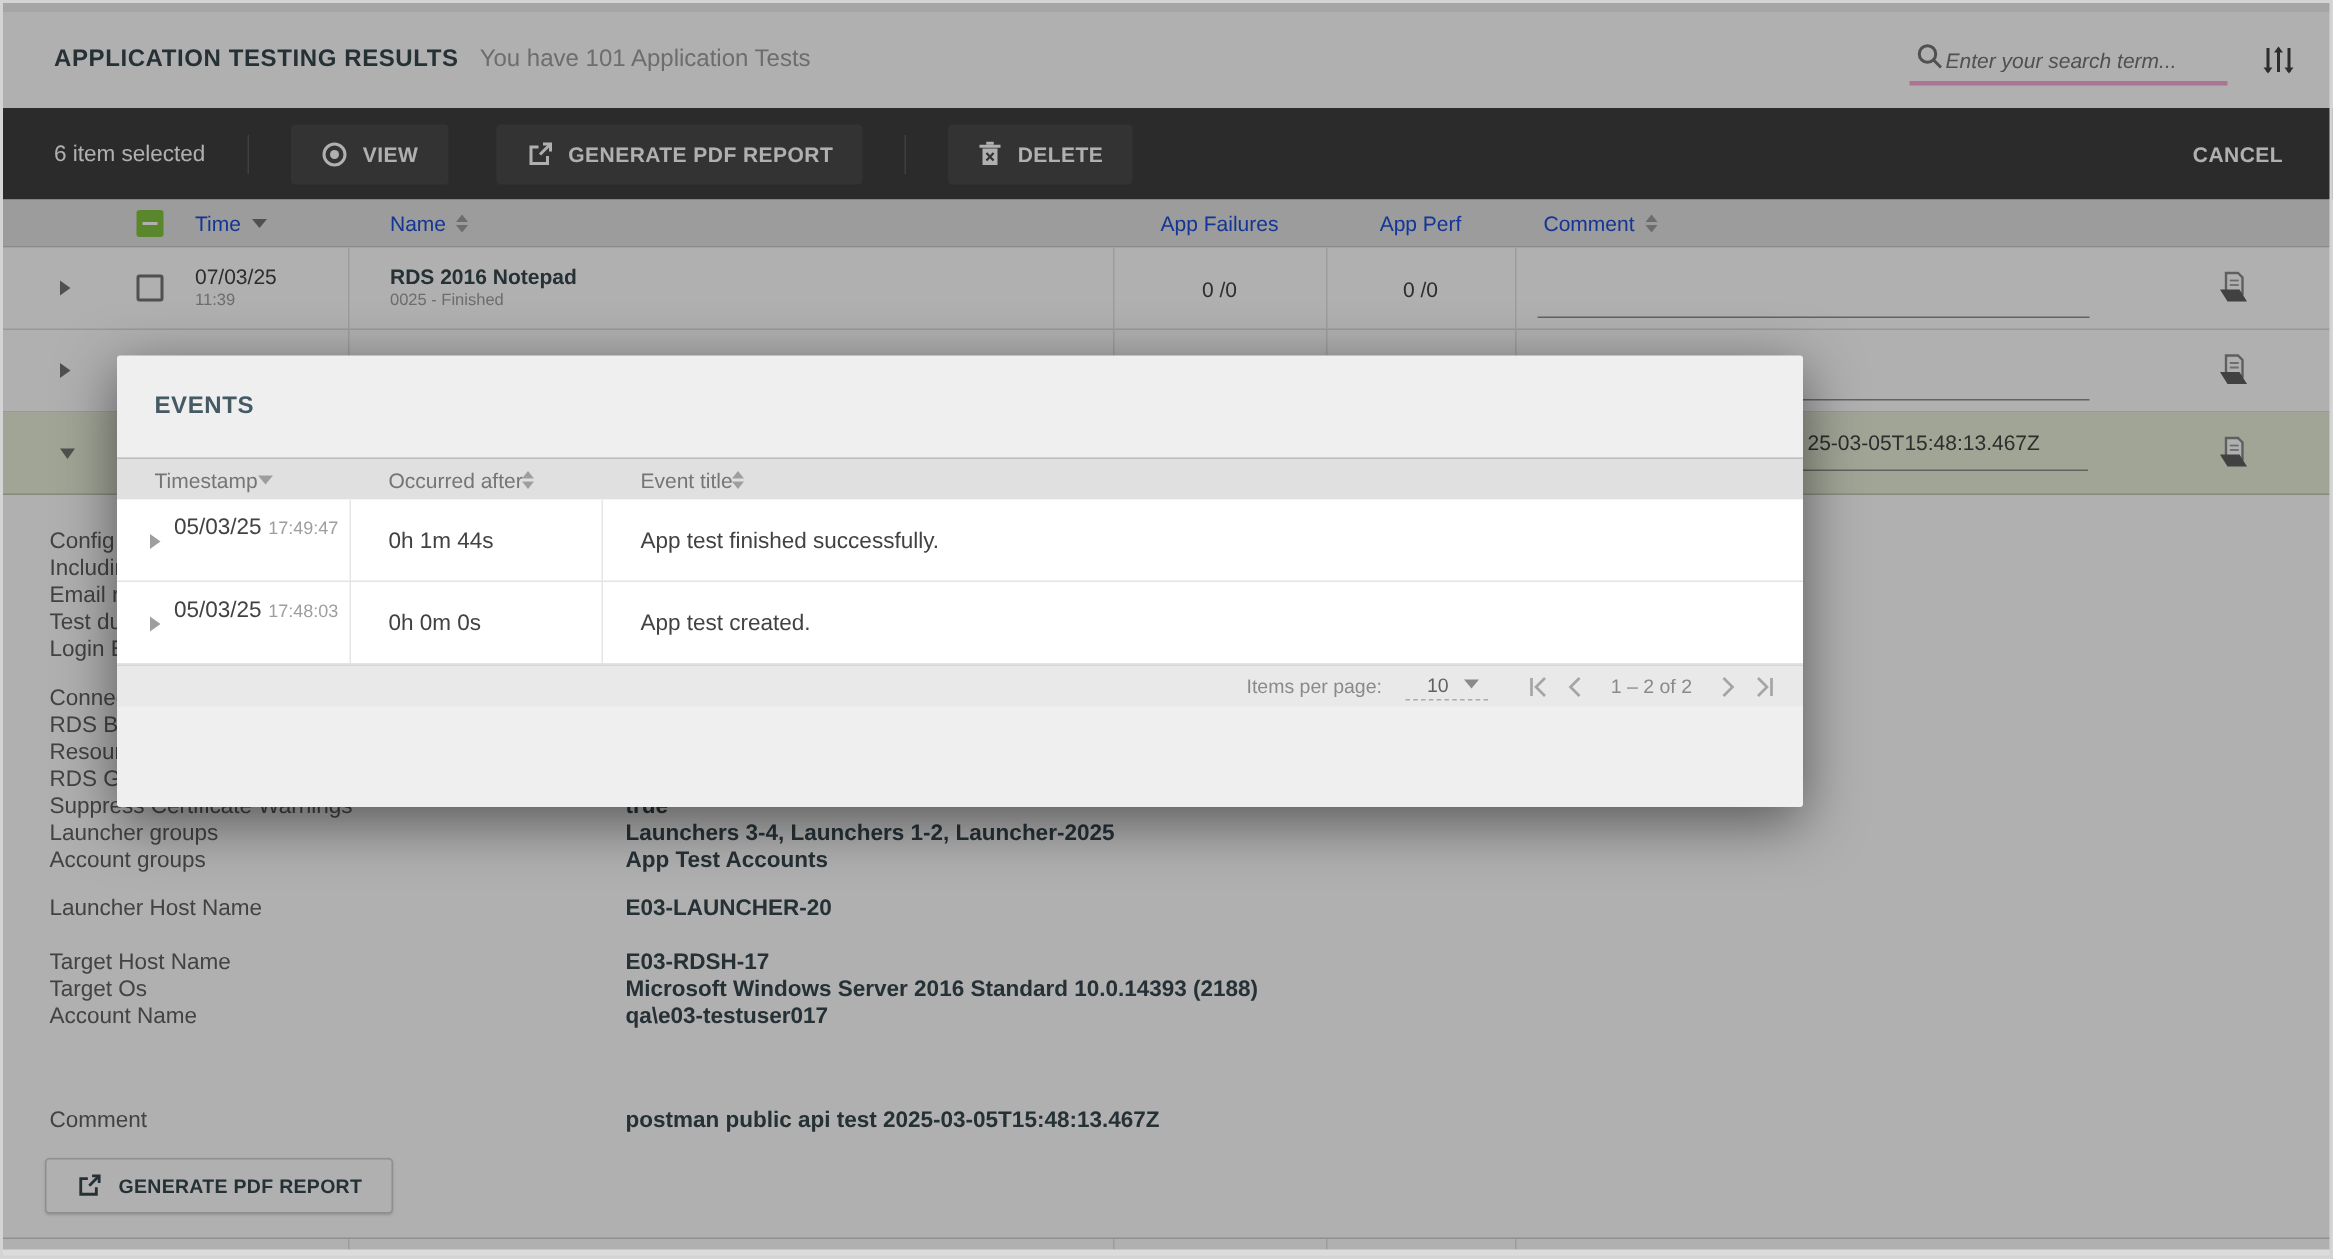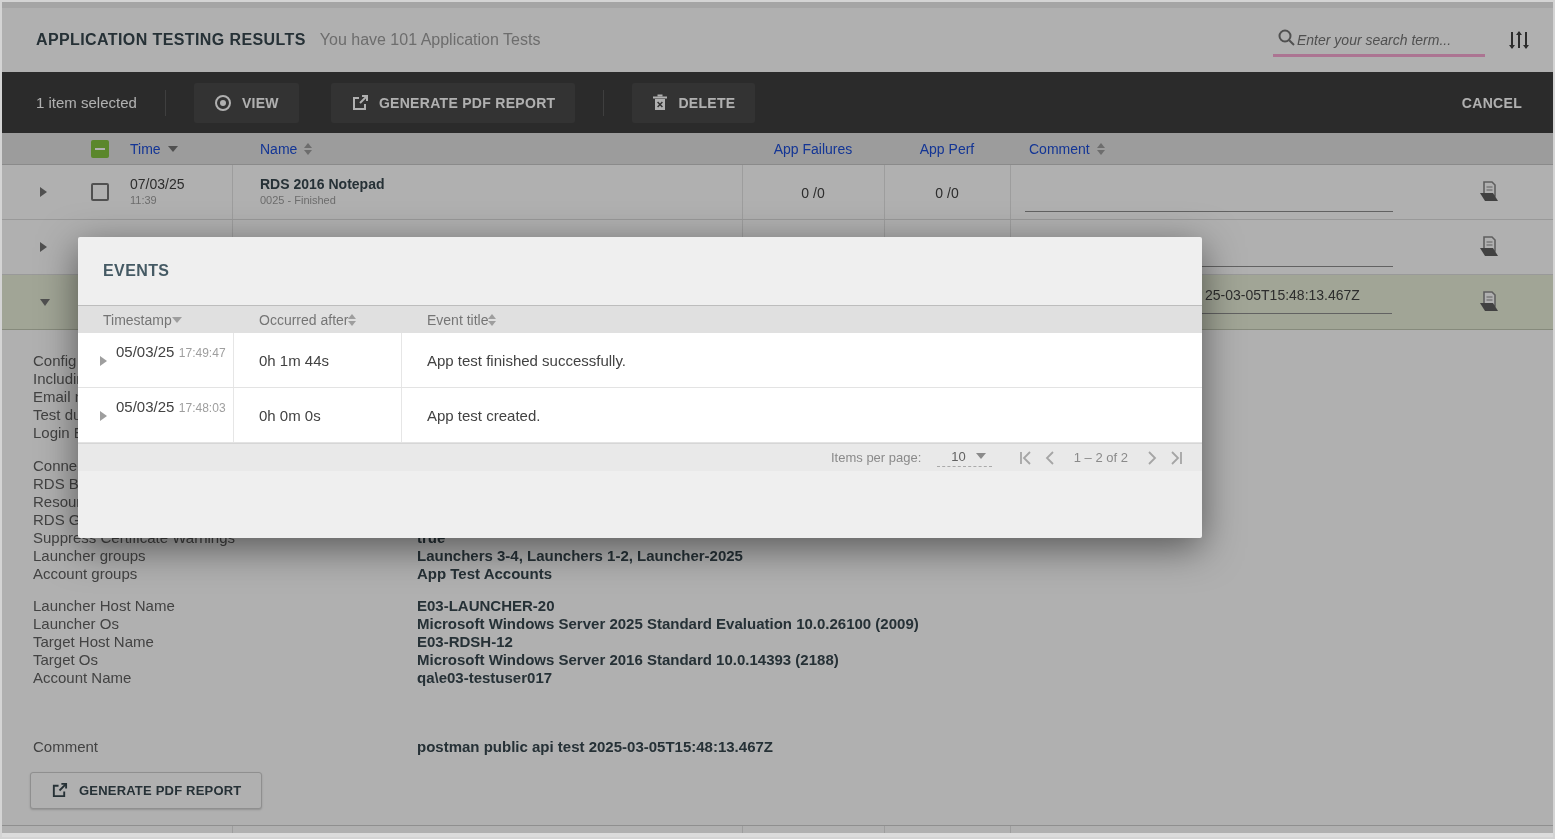--- a/index.html
+++ b/index.html
@@ -116,21 +116,21 @@
           <g fill="#424242">
               <polygon points="2,17 8,17 5,21"></polygon>
               <polygon points="9,7 15,7 12,3"></polygon>
               <polygon points="16,17 22,17 19,21"></polygon>
             </g>
         </svg>
       </div>
     </div>
 
     <div class="abar">
-      <span class="abar-sel">1 item selected</span>
+      <span class="abar-sel">6 item selected</span>
       <div class="abar-div"></div>
       <button class="abtn">
         <svg width="18" height="18" viewBox="0 0 18 18">
             <circle cx="9" cy="9" r="7" fill="none" stroke="#fff" stroke-width="2"></circle>
             <circle cx="9" cy="9" r="3" fill="#fff"></circle>
           </svg>
         <span>VIEW</span>
       </button>
       <button class="abtn">
         <svg width="18" height="18" viewBox="0 0 18 18">
@@ -254,22 +254,21 @@
       <div class="dline" style="top:127px;"><span class="dlabel">Connec</span></div>
       <div class="dline" style="top:145px;"><span class="dlabel">RDS Br</span></div>
       <div class="dline" style="top:163px;"><span class="dlabel">Resour</span></div>
       <div class="dline" style="top:181px;"><span class="dlabel">RDS Ga</span></div>
 
       <div class="dline" style="top:199px;"><span class="dlabel">Suppress Certificate Warnings</span><span class="dvalue">true</span></div>
       <div class="dline" style="top:217px;"><span class="dlabel">Launcher groups</span><span class="dvalue">Launchers 3-4, Launchers 1-2, Launcher-2025</span></div>
       <div class="dline" style="top:235px;"><span class="dlabel">Account groups</span><span class="dvalue">App Test Accounts</span></div>
 
       <div class="dline" style="top:267px;"><span class="dlabel">Launcher Host Name</span><span class="dvalue">E03-LAUNCHER-20</span></div>
-      <div class="dline" style="top:285px;"><span class="dlabel">Launcher Os</span><span class="dvalue">Microsoft Windows Server 2025 Standard Evaluation 10.0.26100 (2009)</span></div>
-      <div class="dline" style="top:303px;"><span class="dlabel">Target Host Name</span><span class="dvalue">E03-RDSH-12</span></div>
+      <div class="dline" style="top:303px;"><span class="dlabel">Target Host Name</span><span class="dvalue">E03-RDSH-17</span></div>
       <div class="dline" style="top:321px;"><span class="dlabel">Target Os</span><span class="dvalue">Microsoft Windows Server 2016 Standard 10.0.14393 (2188)</span></div>
       <div class="dline" style="top:339px;"><span class="dlabel">Account Name</span><span class="dvalue">qa\e03-testuser017</span></div>
 
       <div class="dline" style="top:408px;"><span class="dlabel">Comment</span><span class="dvalue">postman public api test 2025-03-05T15:48:13.467Z</span></div>
     </div>
 
     <button class="pdfbtn">
       <svg width="17" height="17" viewBox="0 0 18 18">
           <path d="M14 10v5H3V4h5" fill="none" stroke="#37474f" stroke-width="2"></path>
           <line x1="9" y1="9" x2="16" y2="2" stroke="#37474f" stroke-width="2"></line>

